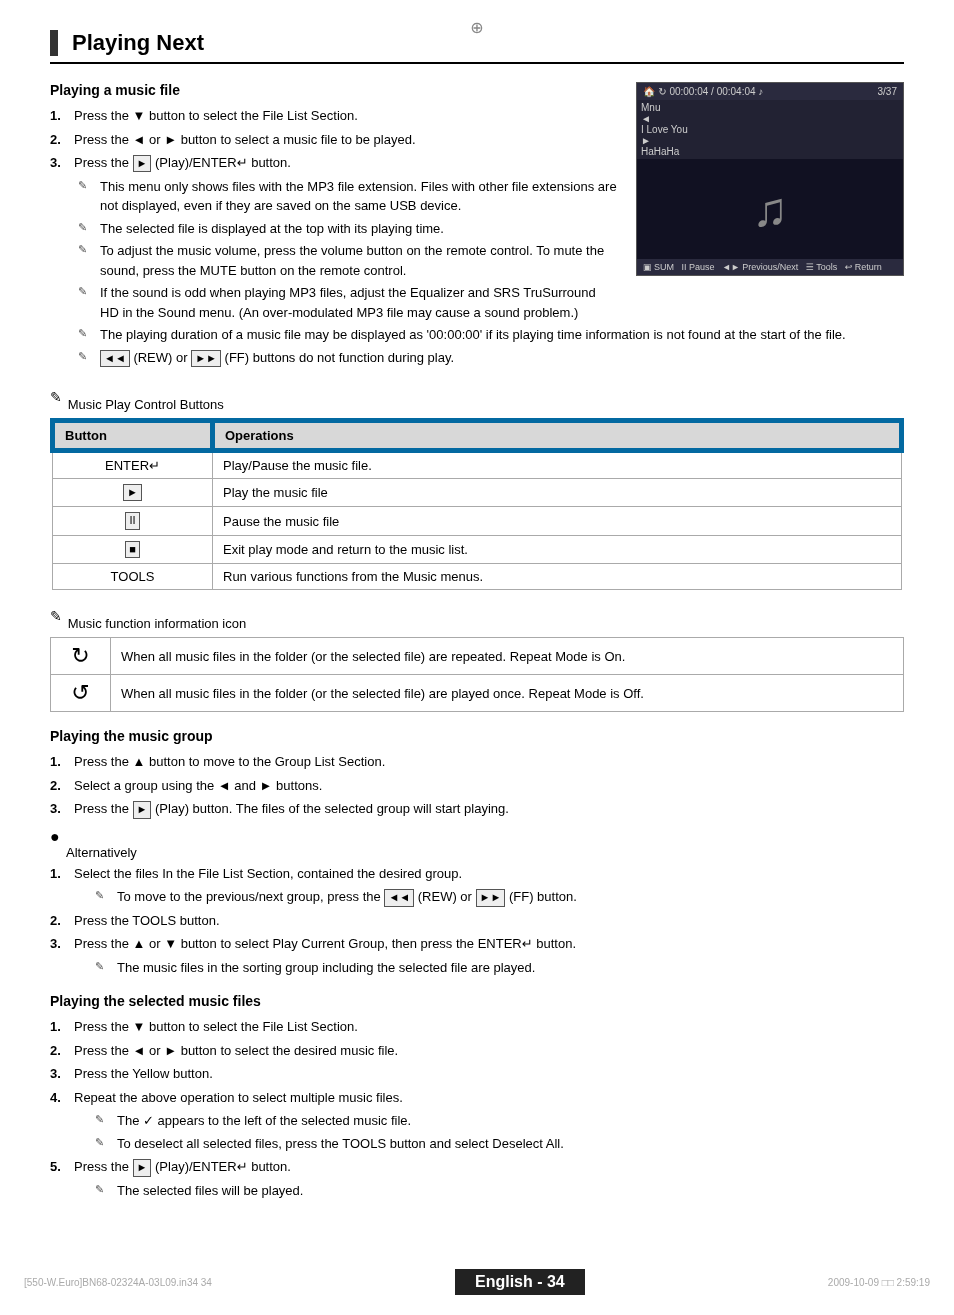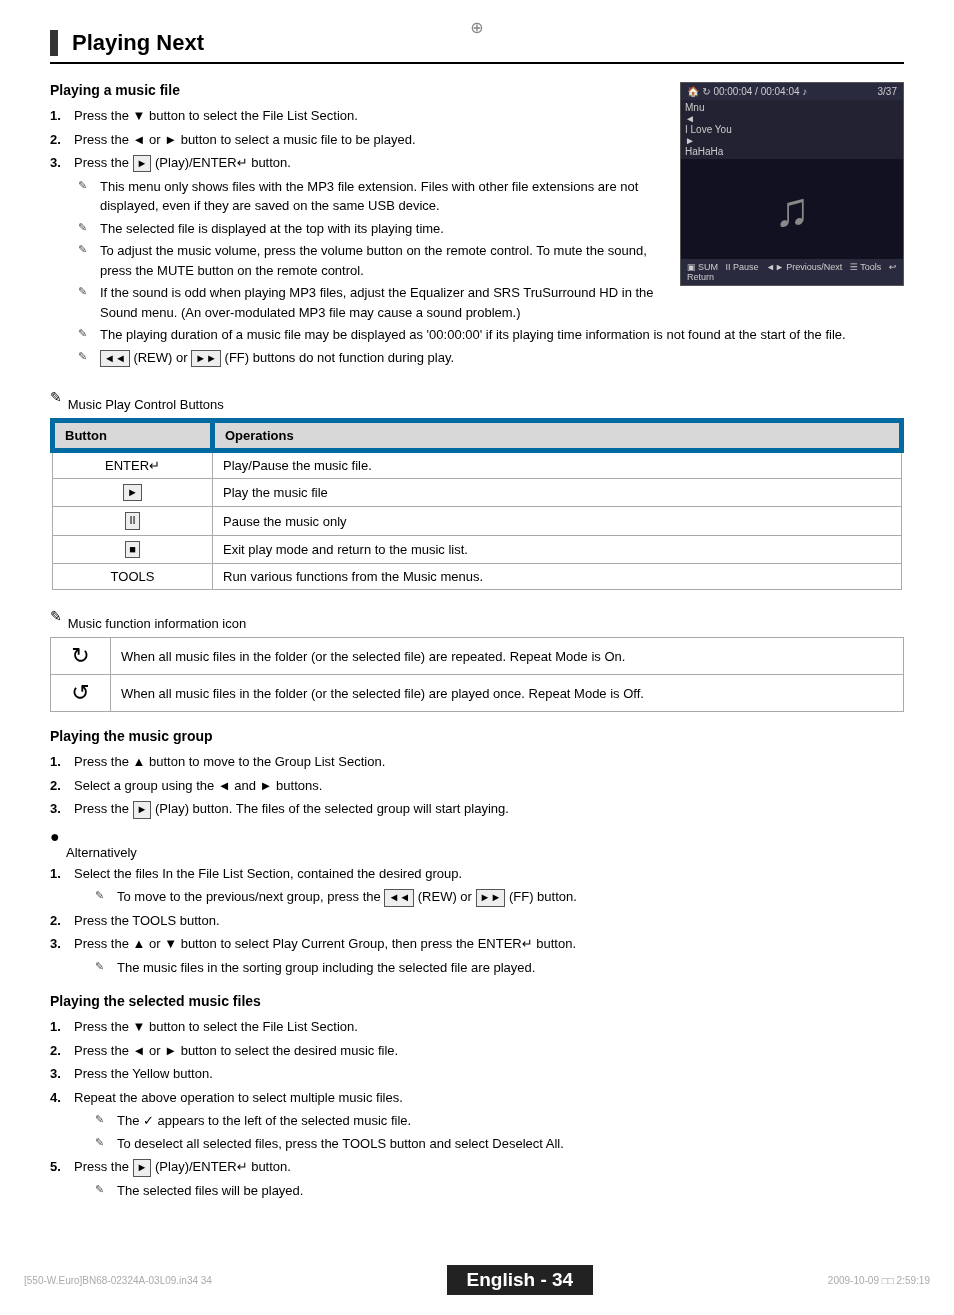--- a/index.html
+++ b/index.html
@@ -149,21 +149,21 @@
     }
     table.icon-table td.icon-col {
       width: 60px;
       text-align: center;
       font-size: 18px;
     }
 
     
     .preview-box {
       float: right;
-      width: 224px;
+      width: 268px;
       background: #1a1a2e;
       border: 1px solid #555;
       margin-left: 18px;
       margin-bottom: 10px;
       padding: 0;
     }
     .preview-top-bar {
       background: #2a2a3e;
       color: #ccc;
       font-size: 10px;
@@ -215,21 +215,21 @@
       justify-content: space-between;
       align-items: center;
       padding: 0 24px;
       font-size: 11px;
       color: #333;
     }
     .footer-center {
       background: #222;
       color: #fff;
       padding: 4px 20px;
-      font-size: 19px;
+      font-size: 16px;
       font-weight: bold;
     }
 
     
     .btn-icon {
       display: inline-block;
       border: 1px solid #555;
       padding: 0 3px;
       font-size: 11px;
       line-height: 1.4;
@@ -353,21 +353,21 @@
       <tr>
         <td class="center-col"><b>ENTER↵</b></td>
         <td>Play/Pause the music file.</td>
       </tr>
       <tr>
         <td class="center-col"><span class="btn-icon">►</span></td>
         <td>Play the music file</td>
       </tr>
       <tr>
         <td class="center-col"><span class="btn-icon">II</span></td>
-        <td>Pause the music only</td>
+        <td>Pause the music file</td>
       </tr>
       <tr>
         <td class="center-col"><span class="btn-icon">■</span></td>
         <td>Exit play mode and return to the music list.</td>
       </tr>
       <tr>
         <td class="center-col"><b>TOOLS</b></td>
         <td>Run various functions from the Music menus.</td>
       </tr>
     </tbody>

